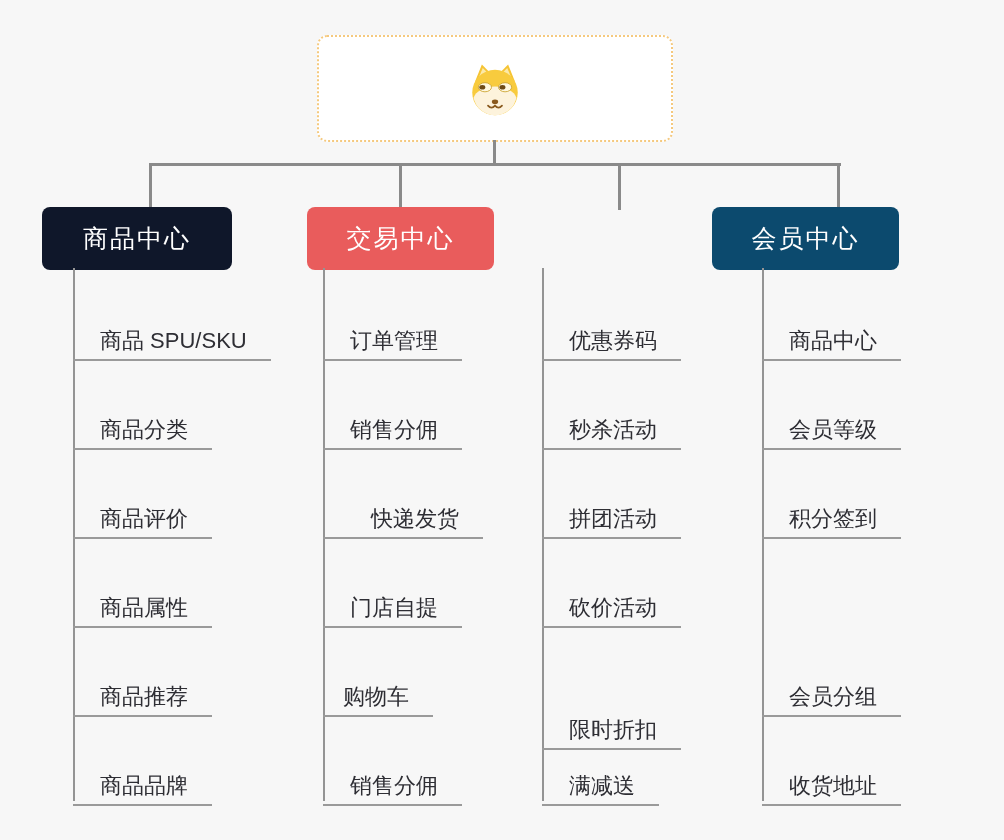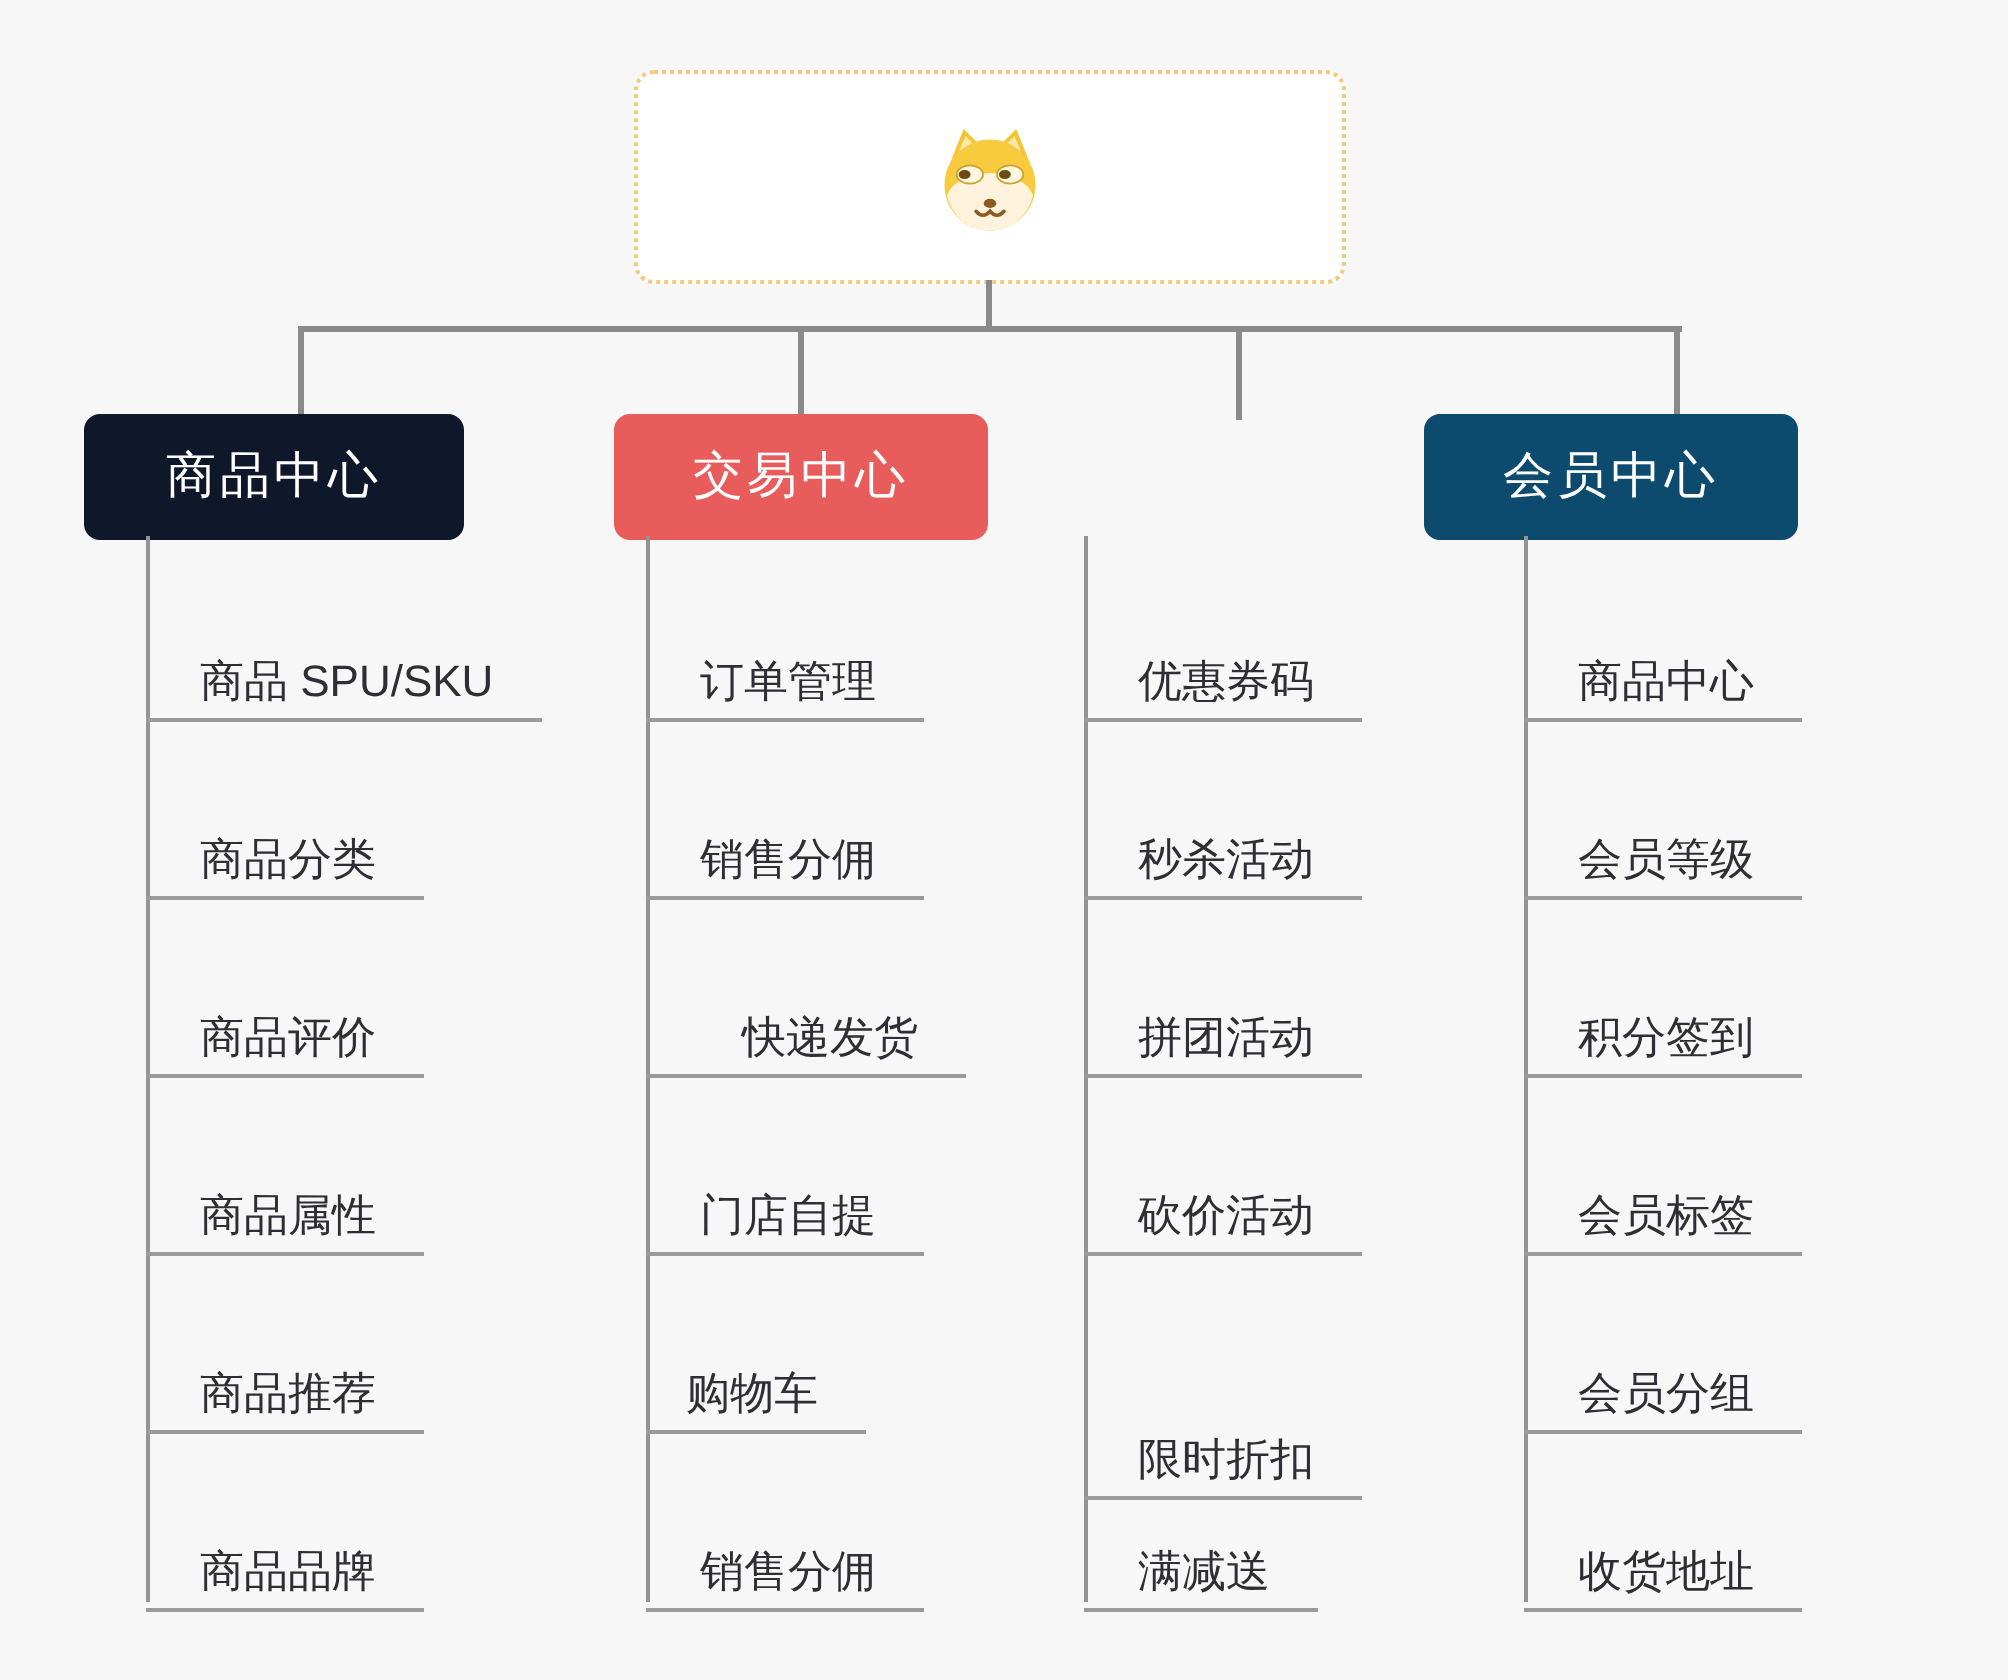--- a/index.html
+++ b/index.html
@@ -156,22 +156,19 @@
     <div class="children-line" style="left: 762px; top: 268px; height: 533px;"></div>
     <div class="child-item" style="left: 762px; top: 313px;">
       <span class="child-label">商品中心</span>
     </div>
     <div class="child-item" style="left: 762px; top: 402px;">
       <span class="child-label">会员等级</span>
     </div>
     <div class="child-item" style="left: 762px; top: 491px;">
       <span class="child-label">积分签到</span>
     </div>
-    <div class="child-item" style="left: 762px; top: 580px;">
-      <span class="child-label">会员标签</span>
-    </div>
     <div class="child-item" style="left: 762px; top: 669px;">
       <span class="child-label">会员分组</span>
     </div>
     <div class="child-item" style="left: 762px; top: 758px;">
       <span class="child-label">收货地址</span>
     </div>
   </div>
 
 </body></html>

